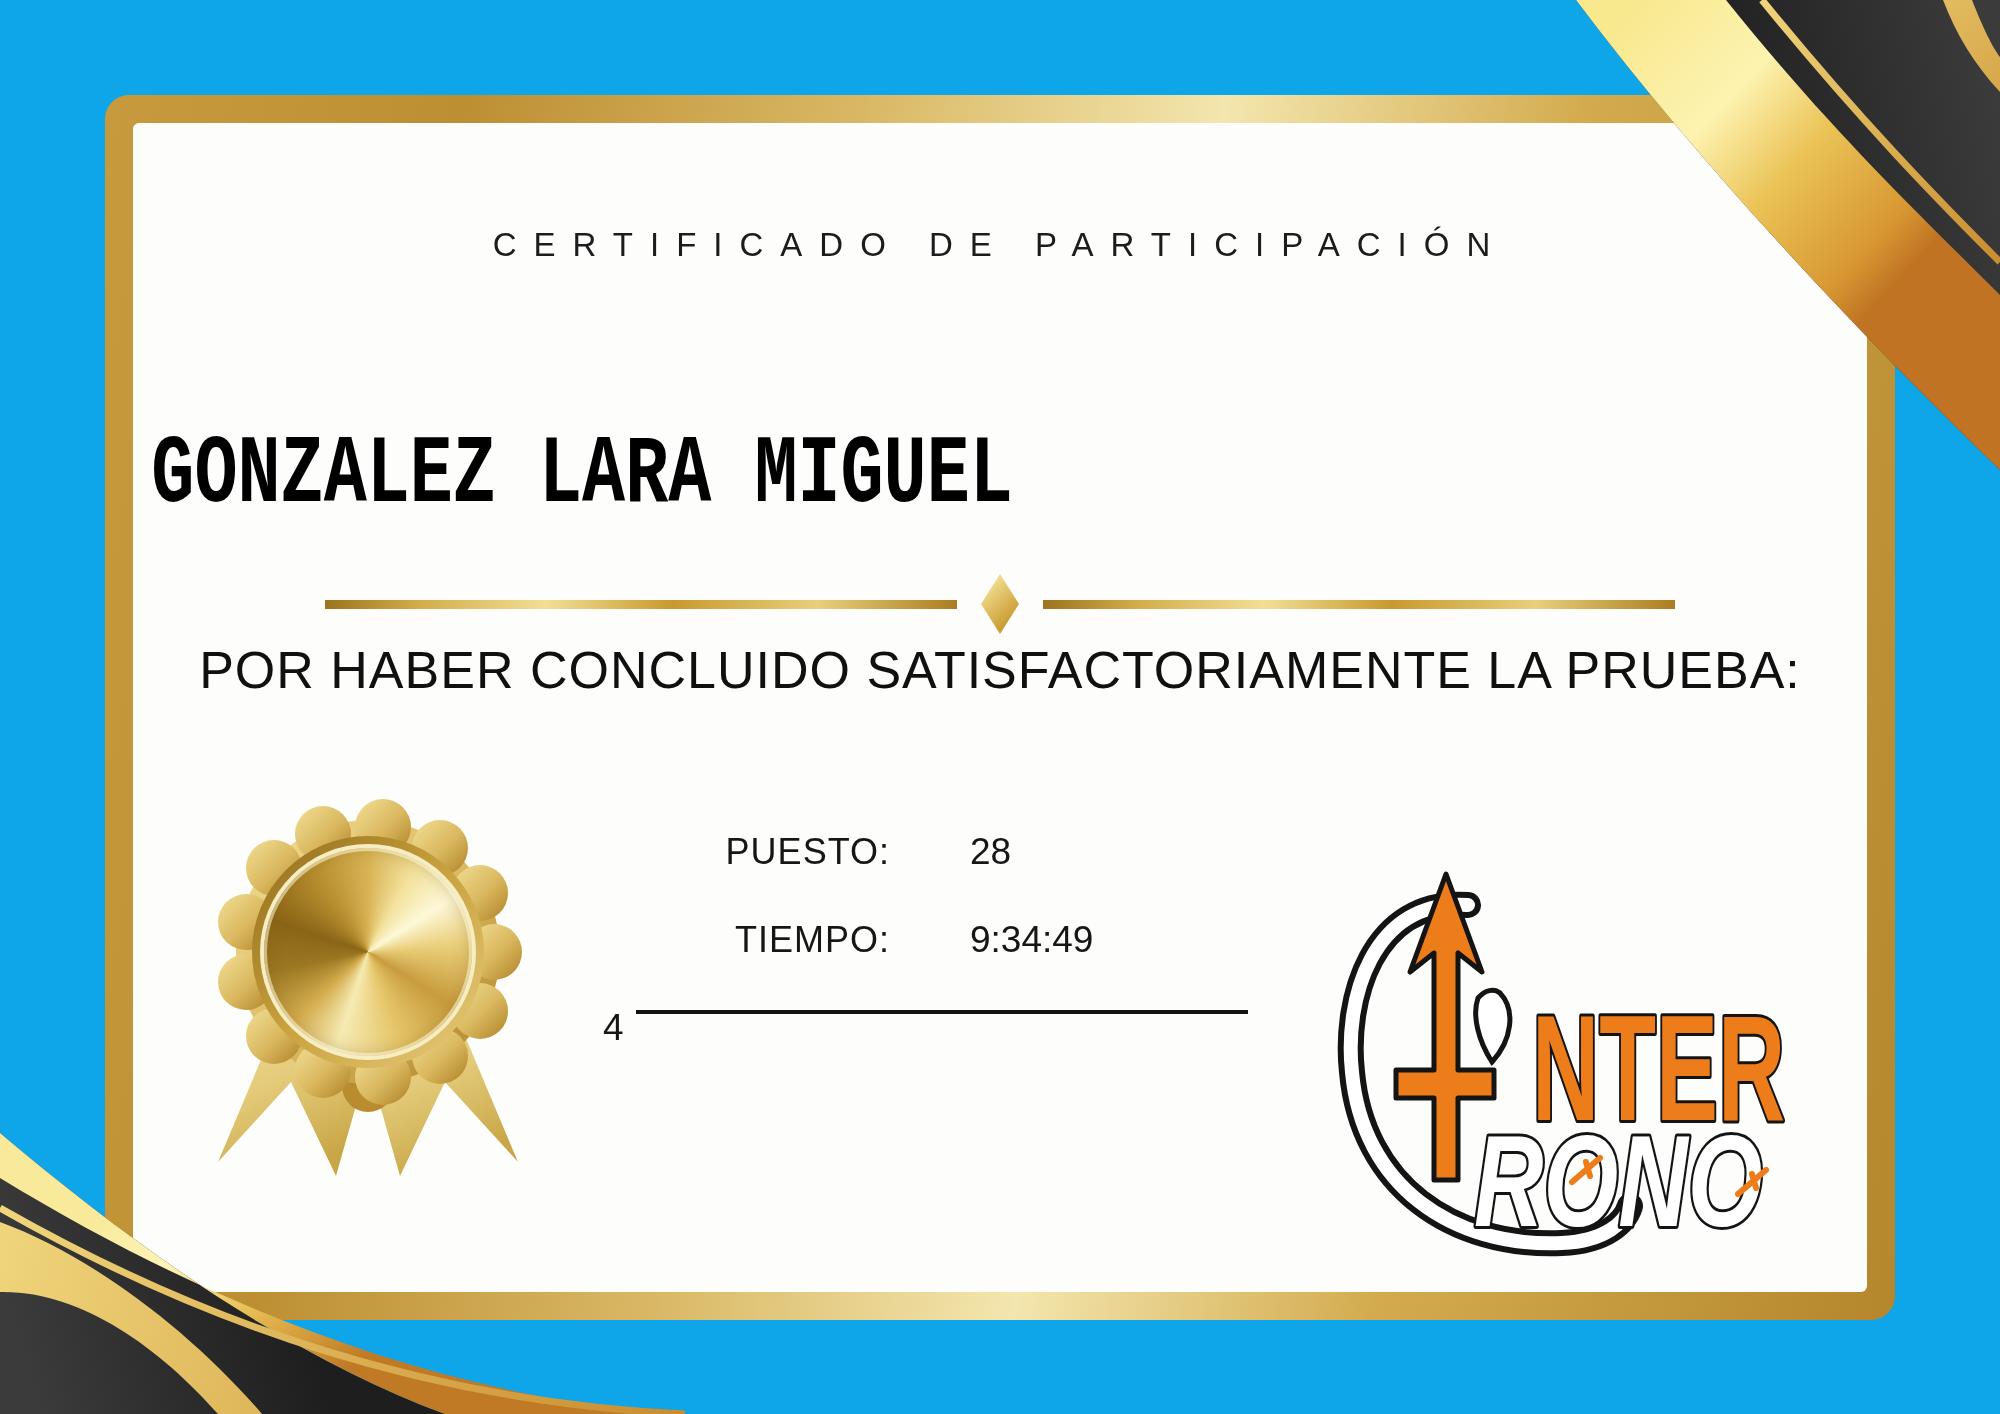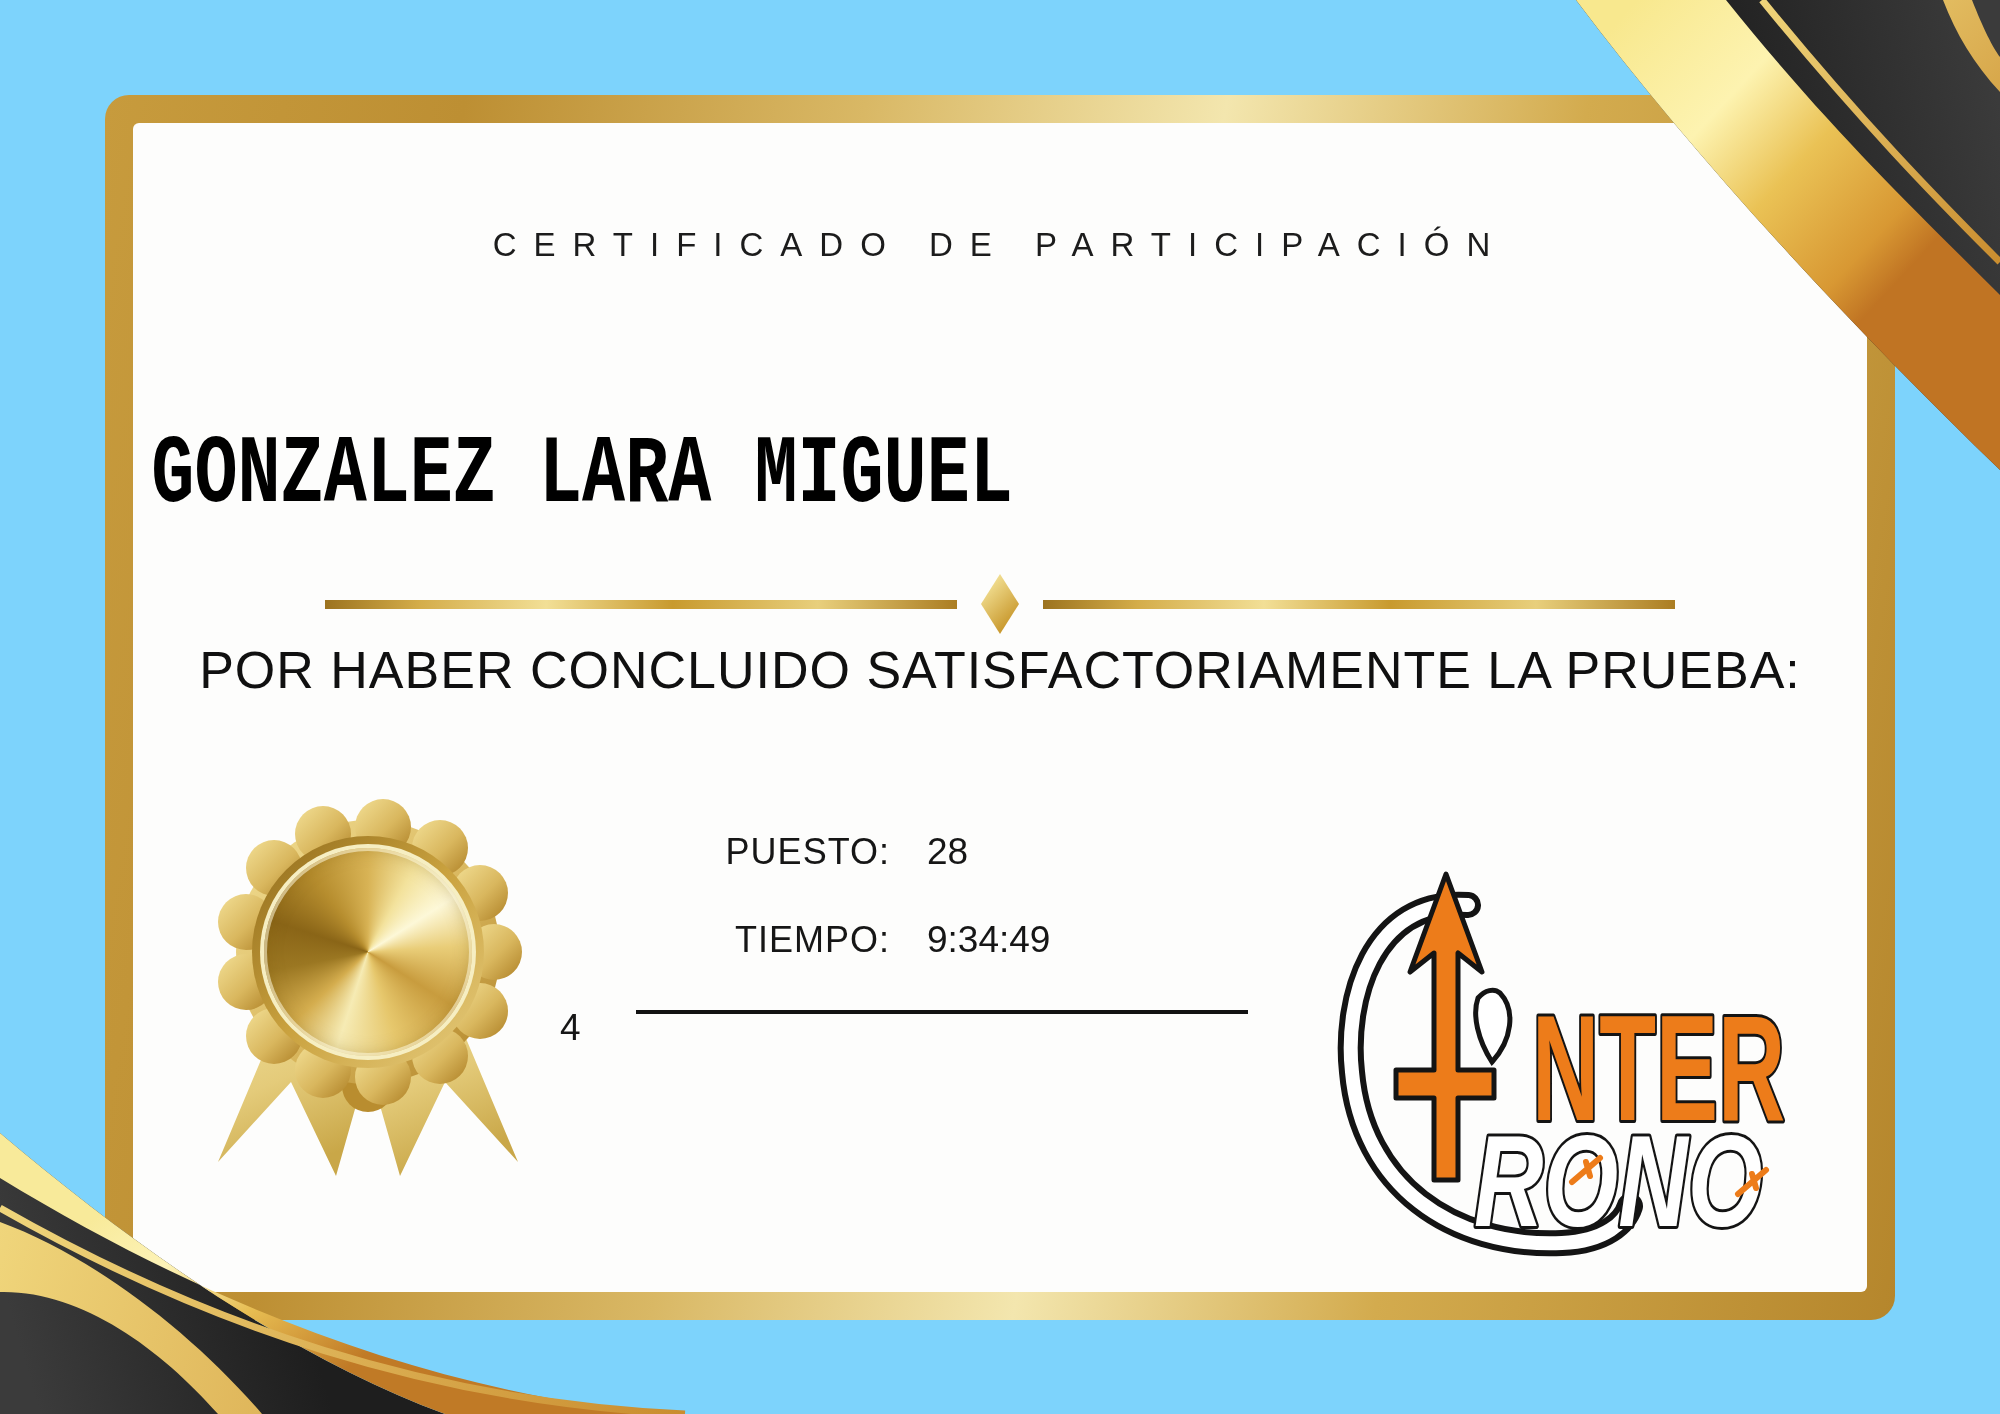--- a/index.html
+++ b/index.html
@@ -1,17 +1,17 @@
 <!DOCTYPE html>
 <html><head>
 <meta charset="utf-8">
 <style>
   html,body{margin:0;padding:0;width:2000px;height:1414px;overflow:hidden;
     font-family:"Liberation Sans",sans-serif;}
-  #page{position:absolute;inset:0;width:2000px;height:1414px;background:#7dd3fc;}
+  #page{position:absolute;inset:0;width:2000px;height:1414px;background:#0ea5e9;}
 
   
   .cert-frame{position:absolute;left:105px;top:95px;width:1790px;height:1225px;
     border-radius:24px;
     background:linear-gradient(100deg,#c79b3d 0%,#bd8f33 18%,#d9b865 38%,#f3e6ae 56%,#d3ab4e 74%,#b5862c 100%);}
   .cert-inner{position:absolute;left:28px;top:28px;right:28px;bottom:28px;
     background:#fdfdfc;border-radius:6px;}
 
   
   .title{position:absolute;left:0;top:226px;width:2000px;text-align:center;
@@ -27,21 +27,21 @@
     clip-path:polygon(50% 0,100% 50%,50% 100%,0 50%);
     background:linear-gradient(135deg,#f0dc8e,#d9b locks);
     background:linear-gradient(135deg,#f0dc8e 20%,#c9992e 80%);}
   .subtitle{position:absolute;left:0;top:640px;width:2000px;text-align:center;
     font-size:52px;font-weight:400;letter-spacing:1px;color:#101010;}
 
   
   .stats{position:absolute;left:560px;top:826px;width:520px;
     display:grid;grid-template-columns:330px auto;column-gap:38px;row-gap:0;gap:37px;}
   .stat-label{text-align:right;font-size:36px;letter-spacing:1px;color:#161616;line-height:51px;}
-  .stat-value{text-align:left;font-size:37px;color:#161616;line-height:51px;}
+  .stat-value{text-align:left;font-size:37px;color:#161616;line-height:51px;margin-left:43px;}
   .sign-line{position:absolute;left:636px;top:1010px;width:612px;height:4px;background:#121212;}
 
   
   .medal-svg{position:absolute;left:0;top:0;pointer-events:none;}
   .medal-face{position:absolute;left:264px;top:848px;width:208px;height:208px;border-radius:50%;
     background:conic-gradient(from 0deg,
       #d8b355 0%,#f3e29c 8%,#fdf8d8 16%,#e9cd78 24%,#c89c3e 34%,
       #e6c76c 45%,#f6ebb4 55%,#d4ad4e 63%,#9b7722 72%,#8a6517 80%,#b68d2e 90%,#d8b355 100%);
     box-shadow:inset 0 0 0 3px rgba(255,250,220,.55), inset 0 0 18px rgba(120,85,10,.35);}
 

